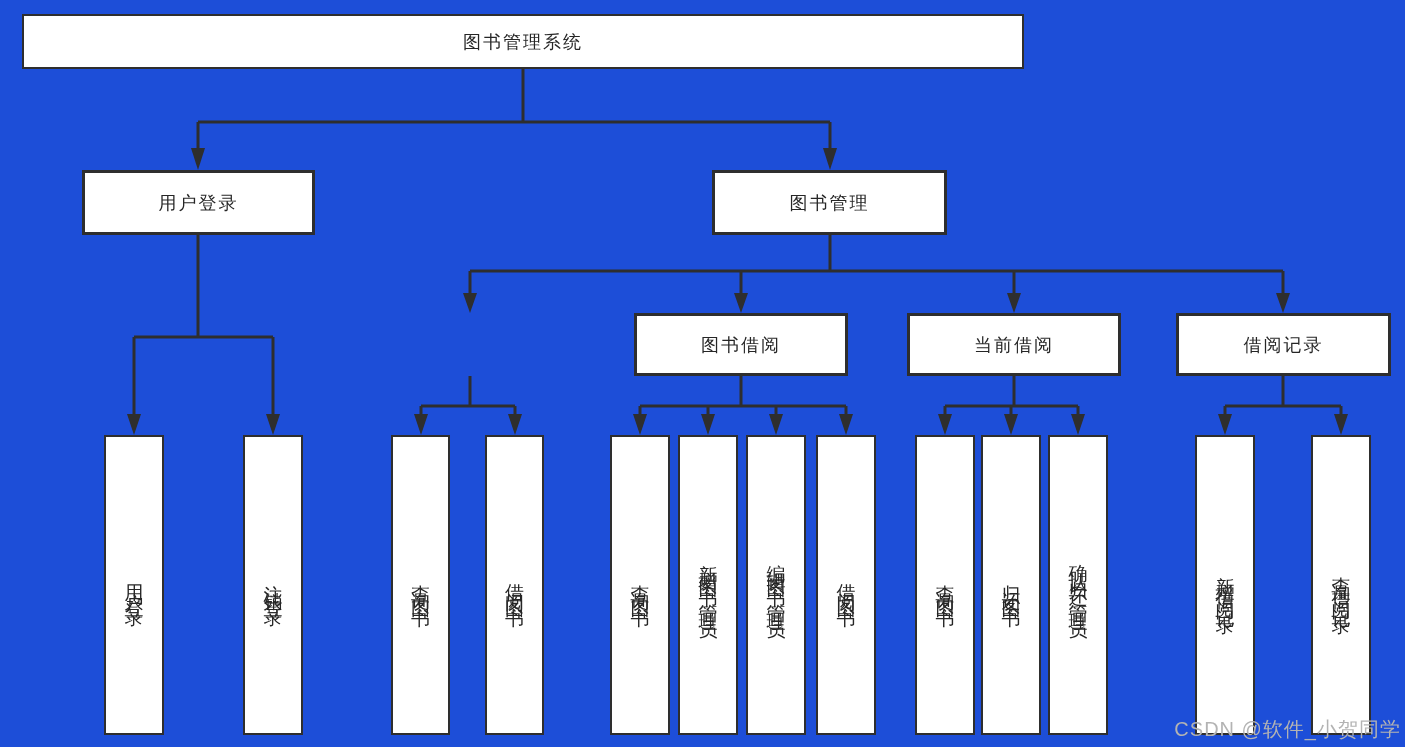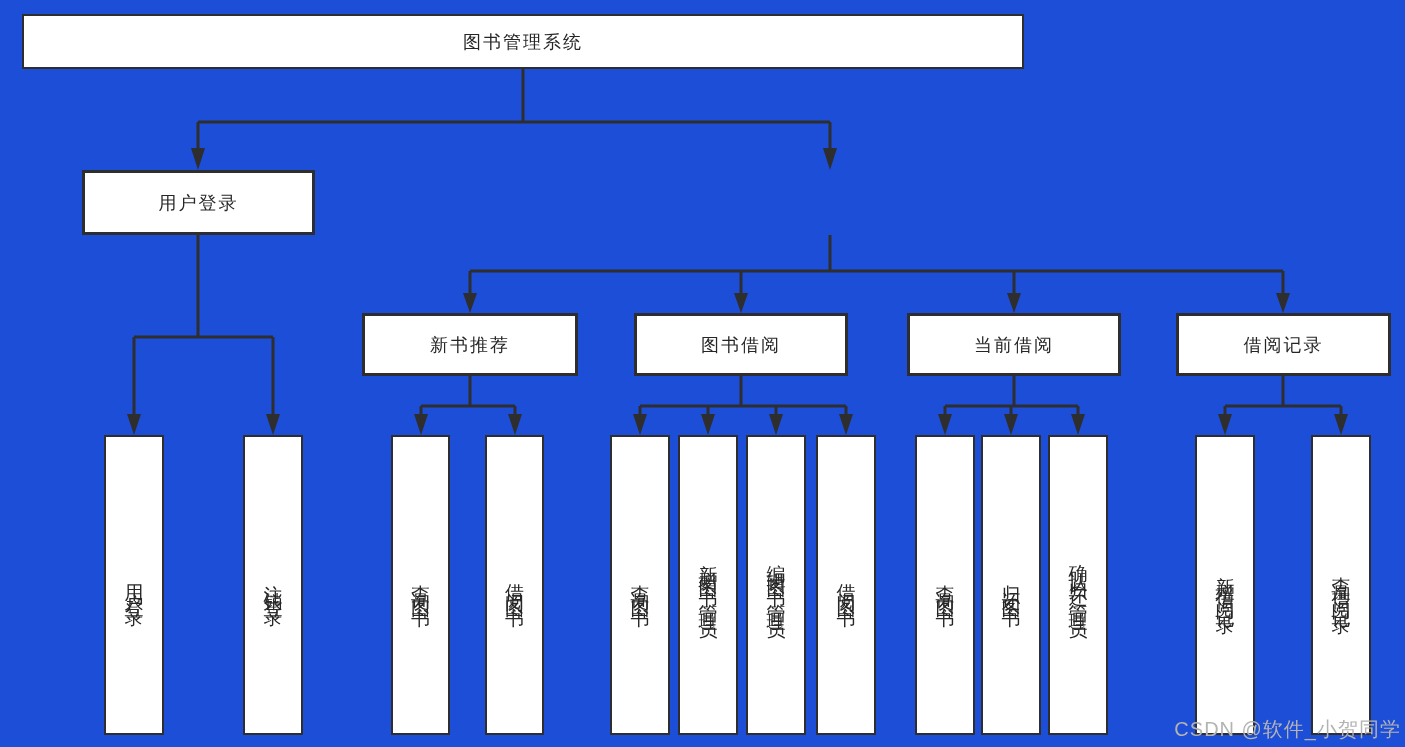--- a/index.html
+++ b/index.html
@@ -134,22 +134,22 @@
       <polygon points="1004,414 1018,414 1011,435"></polygon>
       <polygon points="1071,414 1085,414 1078,435"></polygon>
       <polygon points="1218,414 1232,414 1225,435"></polygon>
       <polygon points="1334,414 1348,414 1341,435"></polygon>
     </g>
   </svg>
 
   <div class="node root" style="left:22px; top:14px; width:1002px; height:55px;">图书管理系统</div>
 
   <div class="node" style="left:82px; top:170px; width:233px; height:65px;">用户登录</div>
+  <div class="node" style="left:712px; top:170px; width:235px; height:65px;">图书管理</div>
 
-  <div class="node" style="left:362px; top:313px; width:216px; height:63px;">新书推荐</div>
   <div class="node" style="left:907px; top:313px; width:214px; height:63px;">当前借阅</div>
   <div class="node" style="left:634px; top:313px; width:214px; height:63px;">图书借阅</div>
   <div class="node" style="left:1176px; top:313px; width:215px; height:63px;">借阅记录</div>
 
   <div class="leaf" style="left:104px;">用户登录</div>
   <div class="leaf" style="left:243px;">注销登录</div>
 
   <div class="leaf" style="left:391px; width:59px;">查询图书</div>
   <div class="leaf" style="left:485px; width:59px;">借阅图书</div>
 

